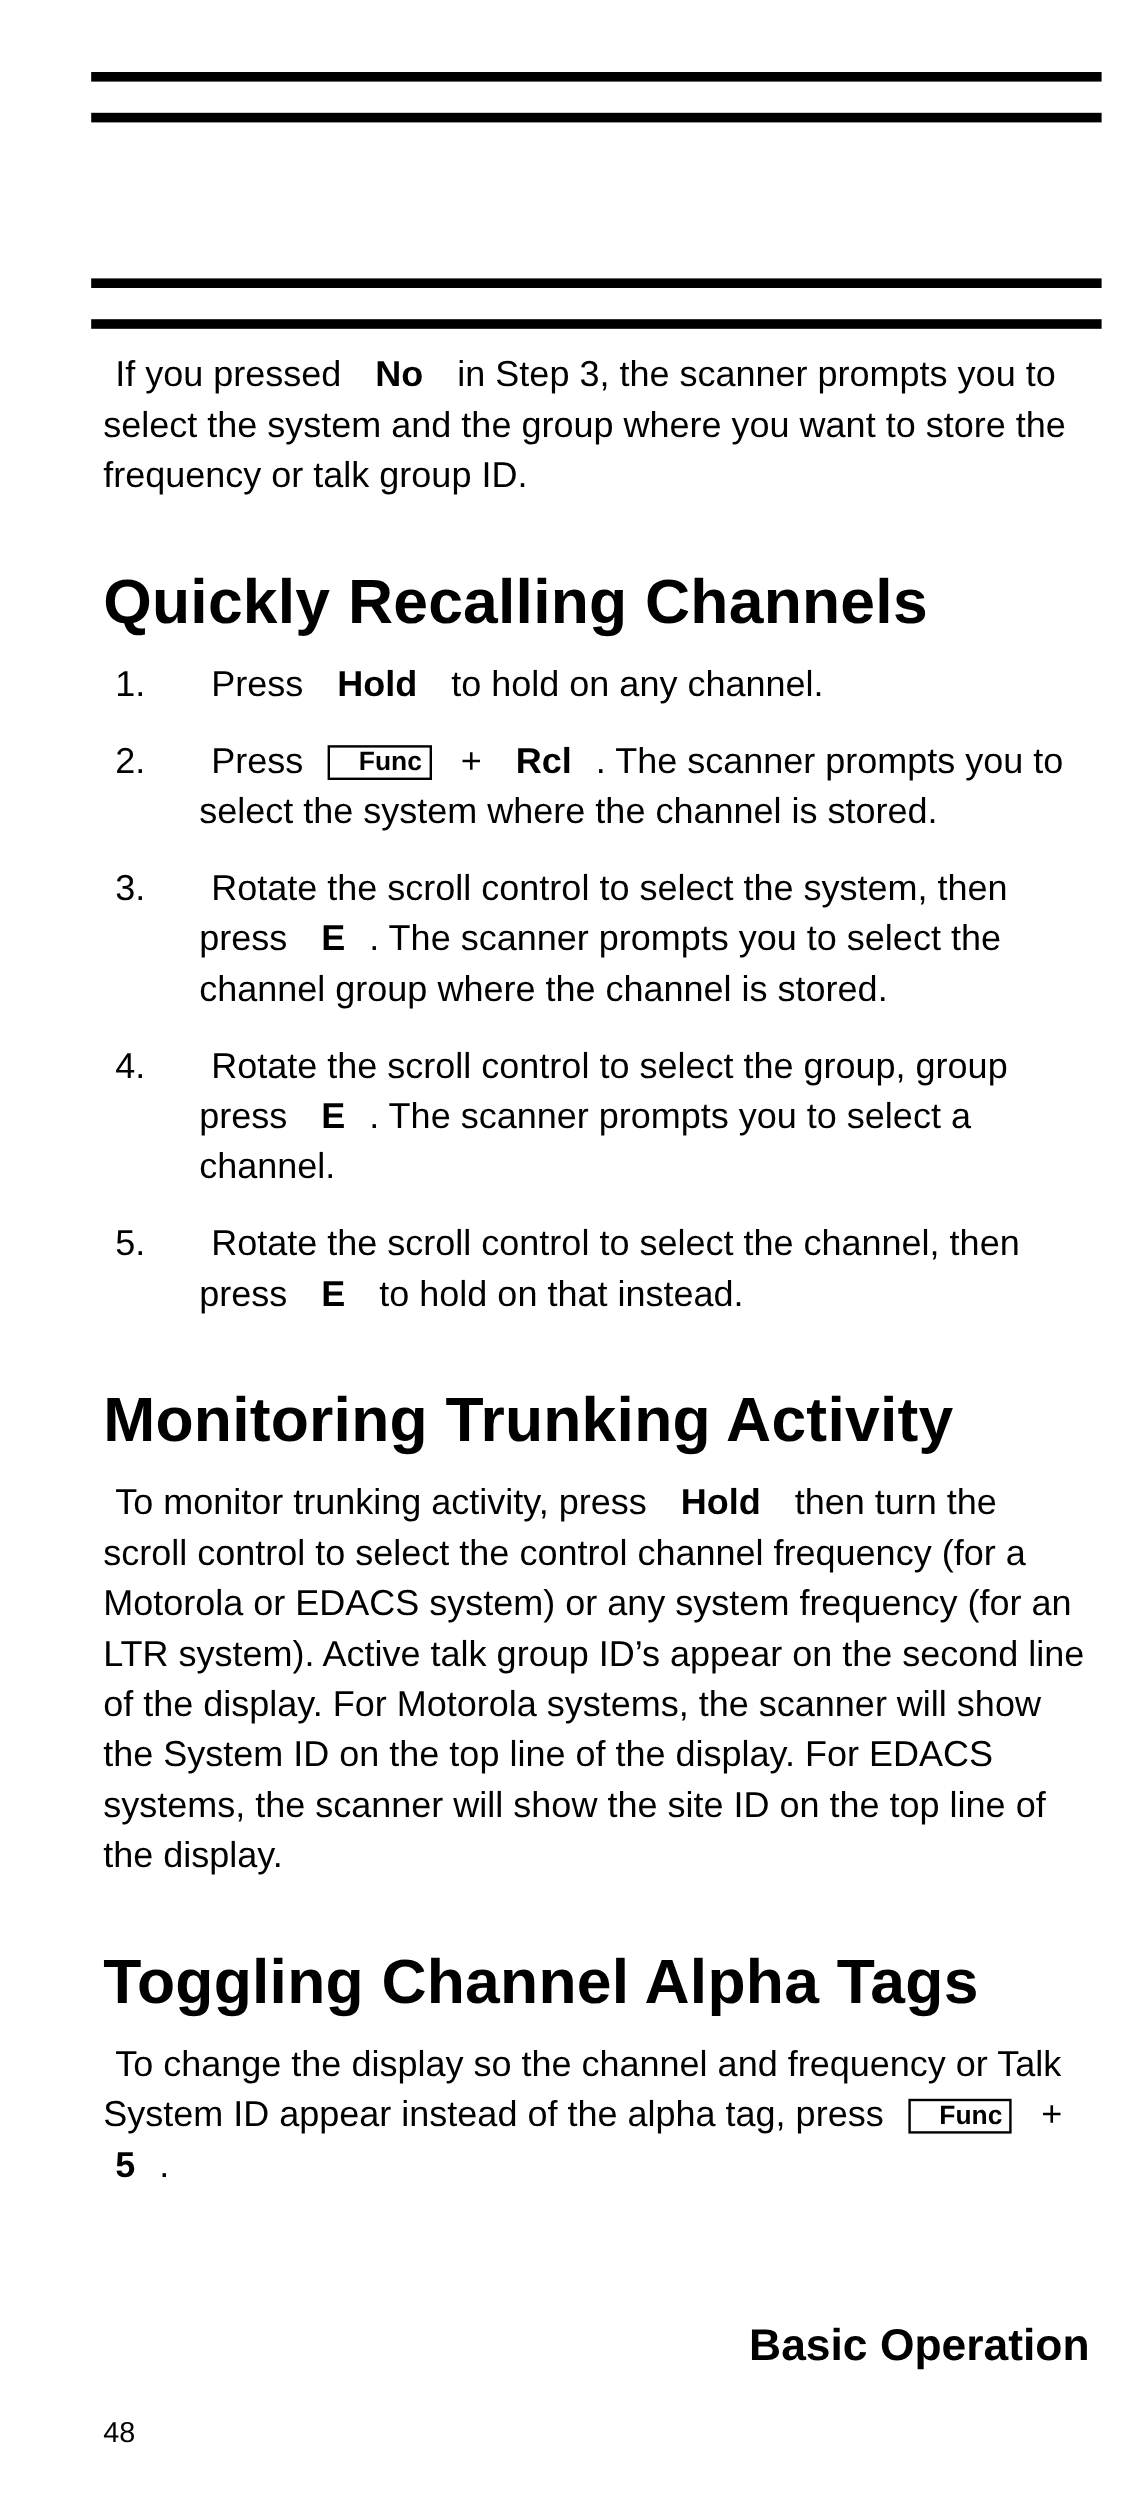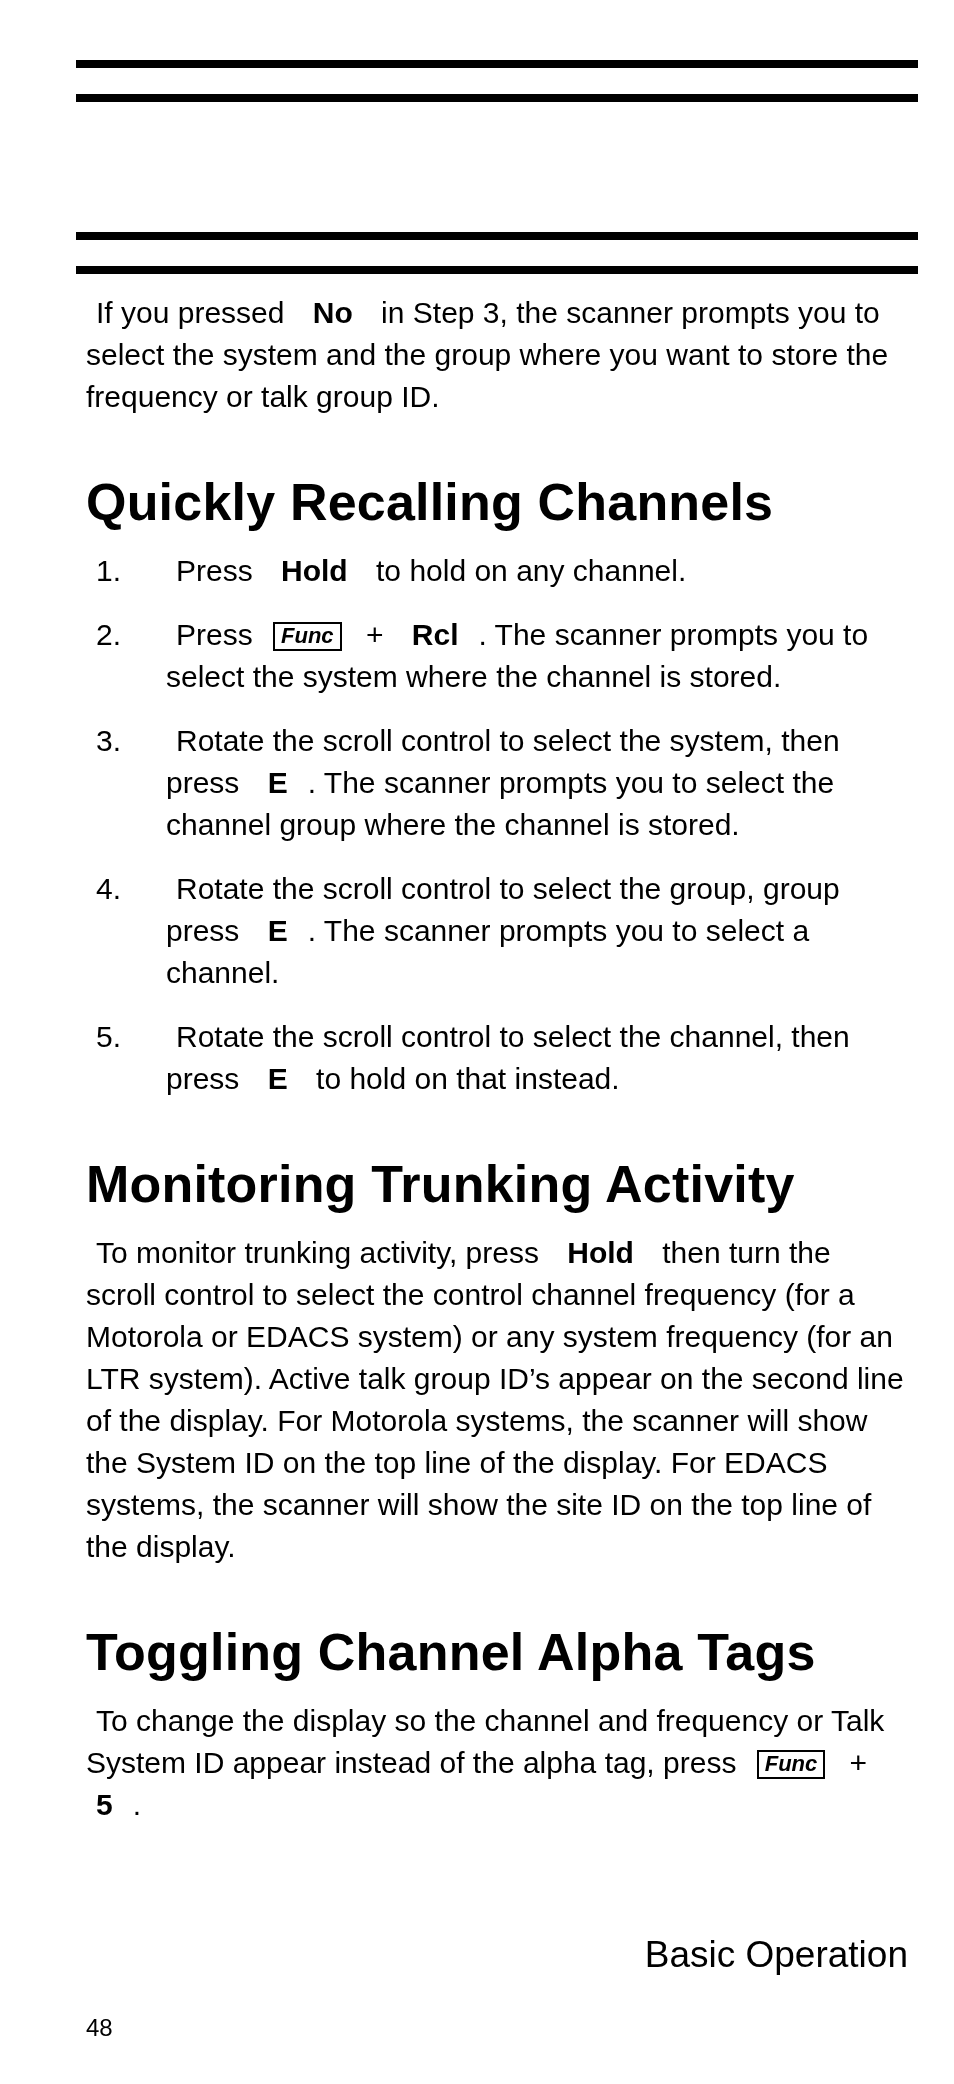--- a/index.html
+++ b/index.html
@@ -53,31 +53,30 @@
     line-height: 1.4;
     margin-top: 8px;
   }
   .b { font-weight: 700; }
   .func {
     display: inline-block;
     border: 2px solid #000;
     font-weight: 700;
     font-size: 22px;
     line-height: 1;
-    padding: 1px 6px 2px 6px;
+    padding: 1px 6px 2px 24px;
     margin: 0 6px 0 2px;
     vertical-align: 2px;
-    font-style: italic;
   }
   .footer-title {
     position: absolute;
     right: 56px;
     bottom: 118px;
     font-size: 37px;
-    font-weight: 400;
+    font-weight: 700;
     font-family: "Trebuchet MS", "Segoe UI", Arial, sans-serif;
   }
   .page-num {
     position: absolute;
     left: 56px;
     bottom: 52px;
     font-size: 24px;
   }
 </style>
 </head>

